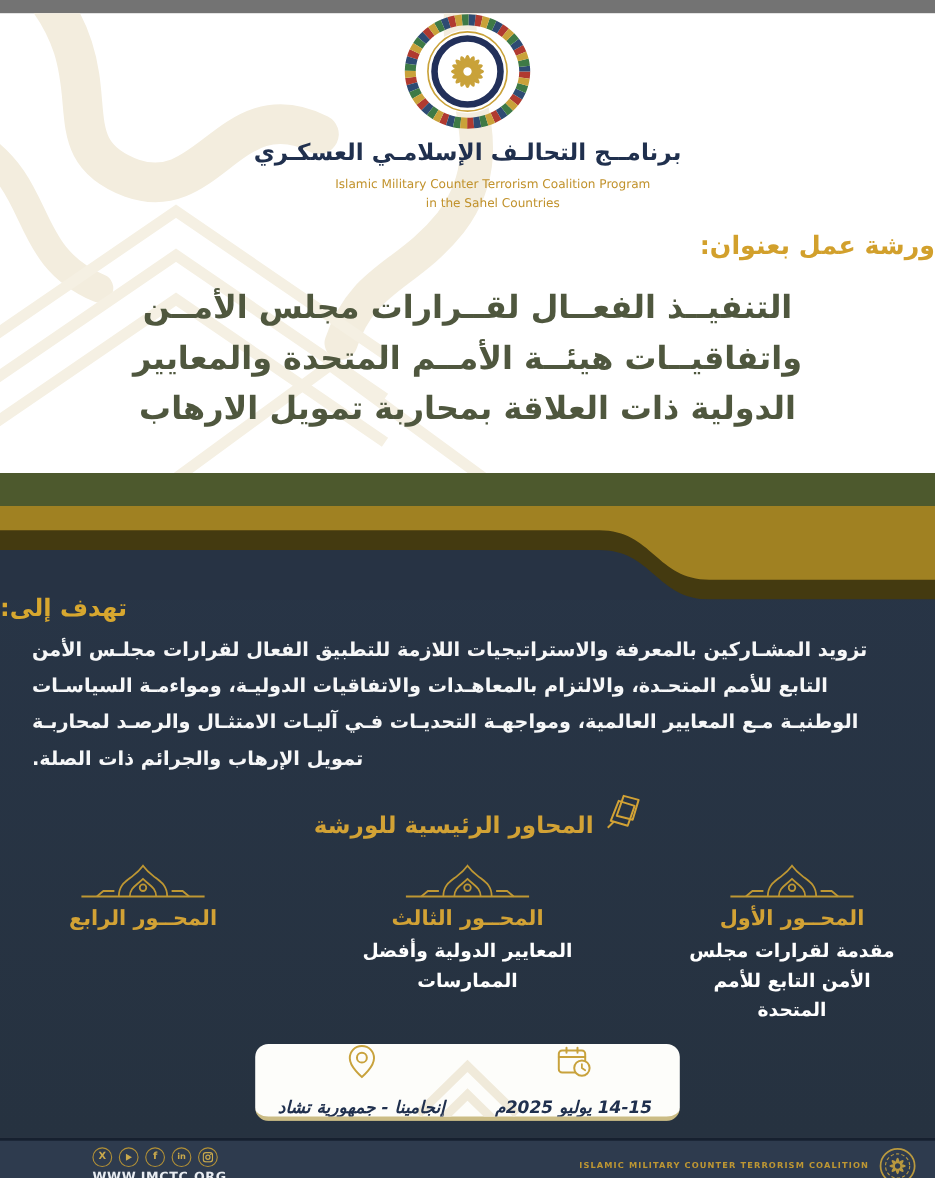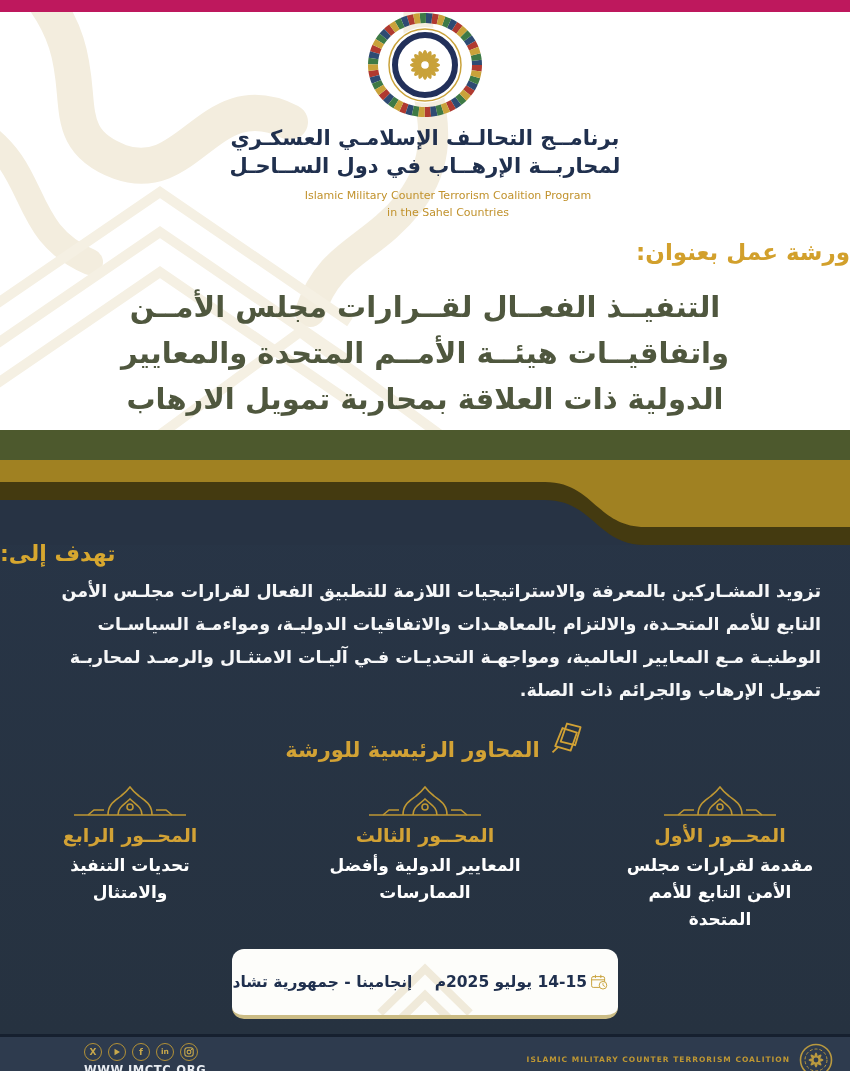--- a/index.html
+++ b/index.html
@@ -1,19 +1,19 @@
 <!DOCTYPE html>
 <html><head>
 <meta charset="utf-8">
 <style>
   * { margin:0; padding:0; box-sizing:border-box; }
   html,body { background:#ffffff; }
   body { font-family:"DejaVu Sans", sans-serif; }
 
-  .poster { position:relative; width:850px; height:1071px; margin:0 auto; overflow:hidden; background:#be185d; }
+  .poster { position:relative; width:850px; height:1071px; margin:0 auto; overflow:hidden; background:#737373; }
 
   
   .header { position:relative; height:418px; background:#ffffff; text-align:center; }
   .wm { position:absolute; top:0; left:0; z-index:0; }
   .header-content { position:relative; z-index:1; }
 
   .logo { position:relative; width:118px; height:106px; margin:12px auto 6px; }
   .logo svg { display:block; }
 
   .prog-ar { color:#20304e; font-weight:bold; font-size:21px; line-height:28px; }
@@ -21,36 +21,36 @@
 
   .ws-label { margin-top:15px; color:#d2a02c; font-weight:bold; font-size:23px; line-height:32px;text-align:right; }
 
   .title { margin-top:16px; color:#4f573e; font-weight:bold; font-size:29px; line-height:46px; }
 
   
   .navy { position:relative; height:604px; background:linear-gradient(180deg,#283547 0%, #263240 100%); }
   .divider { display:block; }
 
   .objective-heading { margin-top:-6px; text-align:left; color:#d7a72f; font-weight:bold; font-size:22px; line-height:30px; }
-  .objective-text { width:792px; margin:6px auto 0; text-align:right; color:#f6f7f8; font-weight:600; font-size:17.5px; line-height:33px; }
+  .objective-text { width:792px; margin:6px auto 0; text-align:left; color:#f6f7f8; font-weight:600; font-size:17.5px; line-height:33px; }
 
   .axes-heading { margin-top:12px; display:flex; justify-content:center; align-items:flex-end; gap:8px;padding-left:21px; }
   .axes-heading .label { color:#d2a235; font-weight:bold; font-size:21px; line-height:26px; }
   .axes-heading svg { margin-bottom:6px; }
 
   .axes-row { display:flex; justify-content:space-between; padding:0 34px; margin-top:22px; }
   .axis { width:192px; text-align:center; }
   .axis .crest { display:block; margin:0 auto; }
   .axis-title { margin-top:4px; color:#d2a235; font-weight:bold; font-size:19px; line-height:24px;text-align:center; }
   .axis-desc { margin-top:5px; color:#ffffff; font-weight:bold; font-size:17px; line-height:27px; }
 
   .info-box { position:relative; width:386px; height:70px; margin:16px auto 0; background:#fdfdfa; border-radius:12px;
               border-bottom:4px solid #cbbc85; display:flex; align-items:center; justify-content:space-around; overflow:hidden; }
   .info-chevrons { position:absolute; left:50%; bottom:-4px; transform:translateX(-50%); }
-  .info-cell { position:relative; z-index:1; display:flex; flex-direction:row; align-items:center; gap:3px; width:45%; }
+  .info-cell { position:relative; z-index:1; display:flex; flex-direction:column; align-items:center; gap:17px; width:45%;font-style:italic; }
   .info-cell .txt { color:#20304e; font-weight:bold; font-size:15.5px; white-space:nowrap; }
 
   
   .footer { height:49px; background:#2e3b4e; border-top:3px solid #16202f; display:flex; justify-content:space-between; align-items:center; padding:0 16px 0 84px; }
   .foot-left { display:flex; flex-direction:column; gap:2px; }
   .socials { display:flex; gap:6px; }
   .social { width:18px; height:18px; border:1px solid #b39136; border-radius:50%; display:flex; align-items:center; justify-content:center;
             color:#c9a94c; font-size:9px; font-weight:bold; line-height:1; }
   .site { color:#e9edf2; font-weight:bold; font-size:11.5px; letter-spacing:0.6px; }
   .foot-right { display:flex; align-items:center; gap:8px; }
@@ -102,21 +102,20 @@
             <ellipse cx="59" cy="53" rx="3.6" ry="15" transform="rotate(135 59 53)"></ellipse>
             <ellipse cx="59" cy="53" rx="3.6" ry="15" transform="rotate(157.5 59 53)"></ellipse>
           </g>
           <circle cx="59" cy="53" r="4.5" fill="#ffffff"></circle>
           <circle cx="59" cy="53" r="4.5" fill="none" stroke="#c9a23a" stroke-width="1.4"></circle>
         </svg>
       </div>
 
       <div class="prog-ar" dir="rtl">
         <div>برنامــج التحالـف الإسلامـي العسكـري</div>
-        <div>لمحاربــة الإرهــاب في دول الســاحـل</div>
       </div>
 
       <div class="prog-en">
         <div>Islamic Military Counter Terrorism Coalition Program</div>
         <div>in the Sahel Countries</div>
       </div>
 
       <div class="ws-label" dir="rtl">ورشة عمل بعنوان:</div>
 
       <h1 class="title" dir="rtl">
@@ -189,21 +188,20 @@
           <g fill="none" stroke="#be9733" stroke-width="1.6">
             <path d="M4,30 H116"></path>
             <path d="M38,30 C38,19 45,16 51,11 C55,8 57,6 60,2 C63,6 65,8 69,11 C75,16 82,19 82,30"></path>
             <path d="M48,30 C48,22 54,20 60,14 C66,20 72,22 72,30"></path>
             <circle cx="60" cy="22" r="3"></circle>
             <path d="M18,30 l6,-5 h10"></path>
             <path d="M102,30 l-6,-5 h-10"></path>
           </g>
         </svg>
         <div class="axis-title">المحــور الرابع</div>
-        <div class="axis-desc">تحديات التنفيذ والامتثال</div>
       </div>
 
     </div>
 
     <div class="info-box" dir="rtl">
       <svg class="info-chevrons" width="110" height="64" viewBox="0 0 110 64">
         <g fill="none" stroke="#f0eada" stroke-width="8">
           <path d="M10,58 L55,14 L100,58"></path>
           <path d="M10,84 L55,40 L100,84"></path>
         </g>

